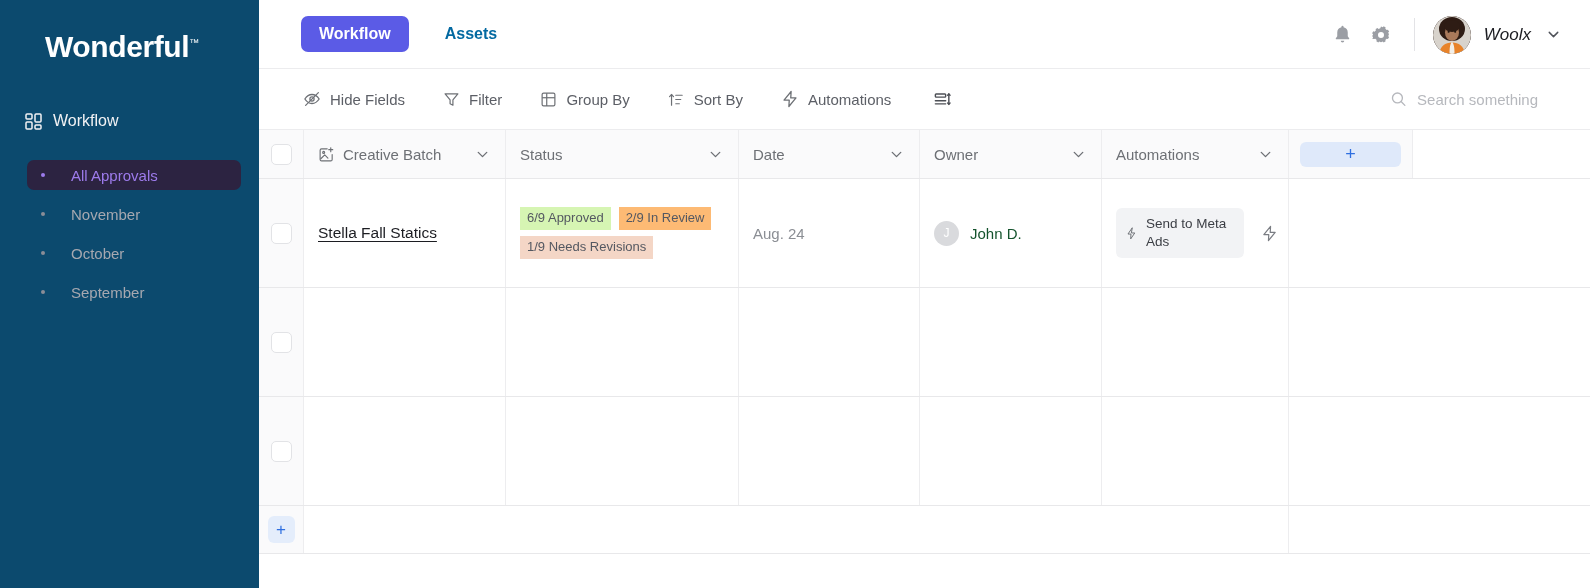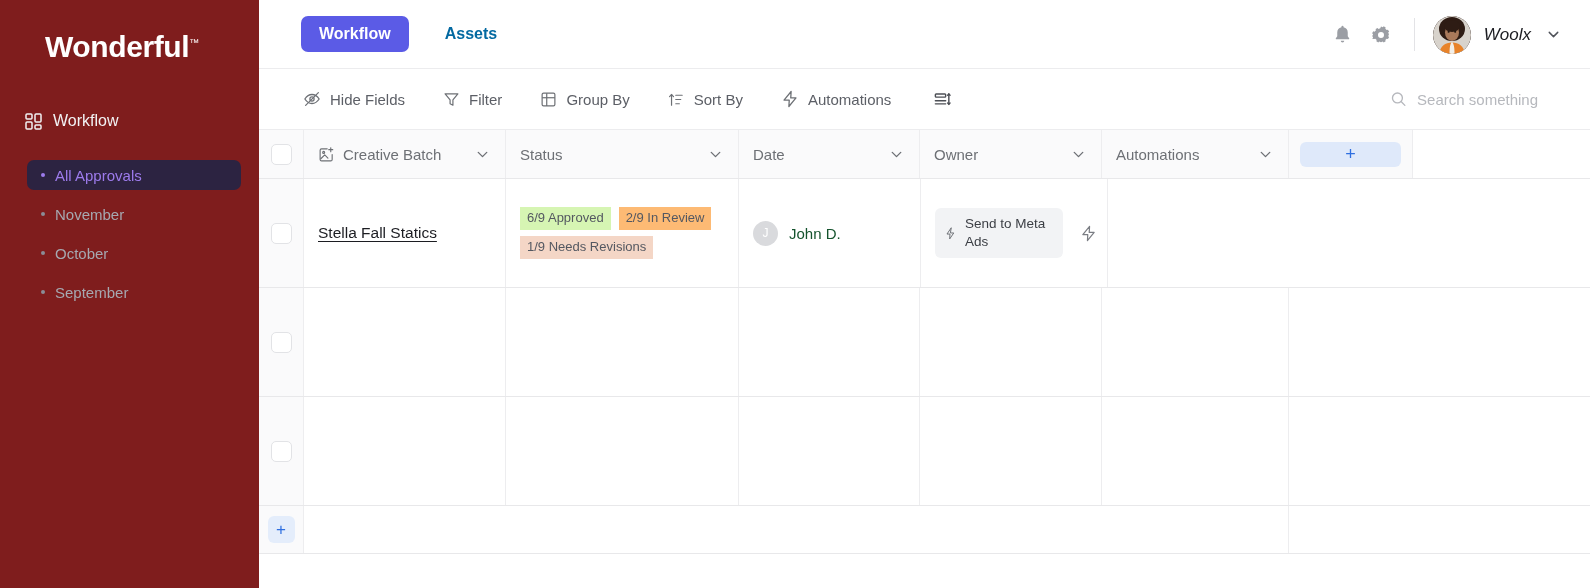--- a/index.html
+++ b/index.html
@@ -7,39 +7,39 @@
     width: 1590px; height: 588px;
     font-family: "Liberation Sans", sans-serif;
     background: #ffffff;
     overflow: hidden;
   }
   .app { display: flex; width: 1590px; height: 588px; }
 
   
   .sidebar {
     width: 259px; height: 588px; flex: 0 0 259px;
-    background: #7f1d1d; color: #fff;
+    background: #0c4a6e; color: #fff;
     position: relative;
   }
   .brand {
     position: absolute; left: 45px; top: 30px;
     font-size: 30px; font-weight: 700; letter-spacing: -0.4px;
     color: #ffffff;
   }
   .brand .tm { font-size: 10px; vertical-align: super; font-weight: 400; }
   .nav-section {
     position: absolute; left: 25px; top: 112px;
     display: flex; align-items: center; gap: 11px;
   }
   .nav-section .label { font-size: 16px; color: #f2f2f4; font-weight: 400; }
   .grid-icon { width: 17px; height: 17px; display: block; }
   .nav-list { position: absolute; left: 27px; top: 160px; width: 214px; }
   .nav-item {
     height: 30px; display: flex; align-items: center;
-    padding-left: 28px; border-radius: 7px; margin-bottom: 9px;
+    padding-left: 44px; border-radius: 7px; margin-bottom: 9px;
     font-size: 15px; color: #a6a8b0; cursor: pointer;
     position: relative;
   }
   .nav-item .dot {
     position: absolute; left: 14px; top: 50%; transform: translateY(-50%);
     width: 4px; height: 4px; border-radius: 50%; background: #8b8d97;
   }
   .nav-item.active { background: #2c2341; color: #9d7bec; }
   .nav-item.active .dot { background: #9d7bec; }
 
@@ -432,20 +432,23 @@
         <div class="cell c1">
           <span class="link-cell">Stella Fall Statics</span>
         </div>
         <div class="cell c2">
           <div class="badges">
             <span class="badge b-green">6/9 Approved</span>
             <span class="badge b-yellow">2/9 In Review</span>
             <span class="badge b-salmon">1/9 Needs Revisions</span>
           </div>
         </div>
+        <div class="cell c3">
+          <span class="date-txt">Aug. 24</span>
+        </div>
         <div class="cell c4">
           <div class="owner">
             <span class="owner-av">J</span>
             <span class="owner-name">John D.</span>
           </div>
         </div>
         <div class="cell c5 auto-cell">
           <div class="auto-chip">
             <span>
               <svg width="13" height="13" viewBox="0 0 24 24" fill="none" stroke="#6d7075" stroke-width="1.8" stroke-linecap="round" stroke-linejoin="round">

